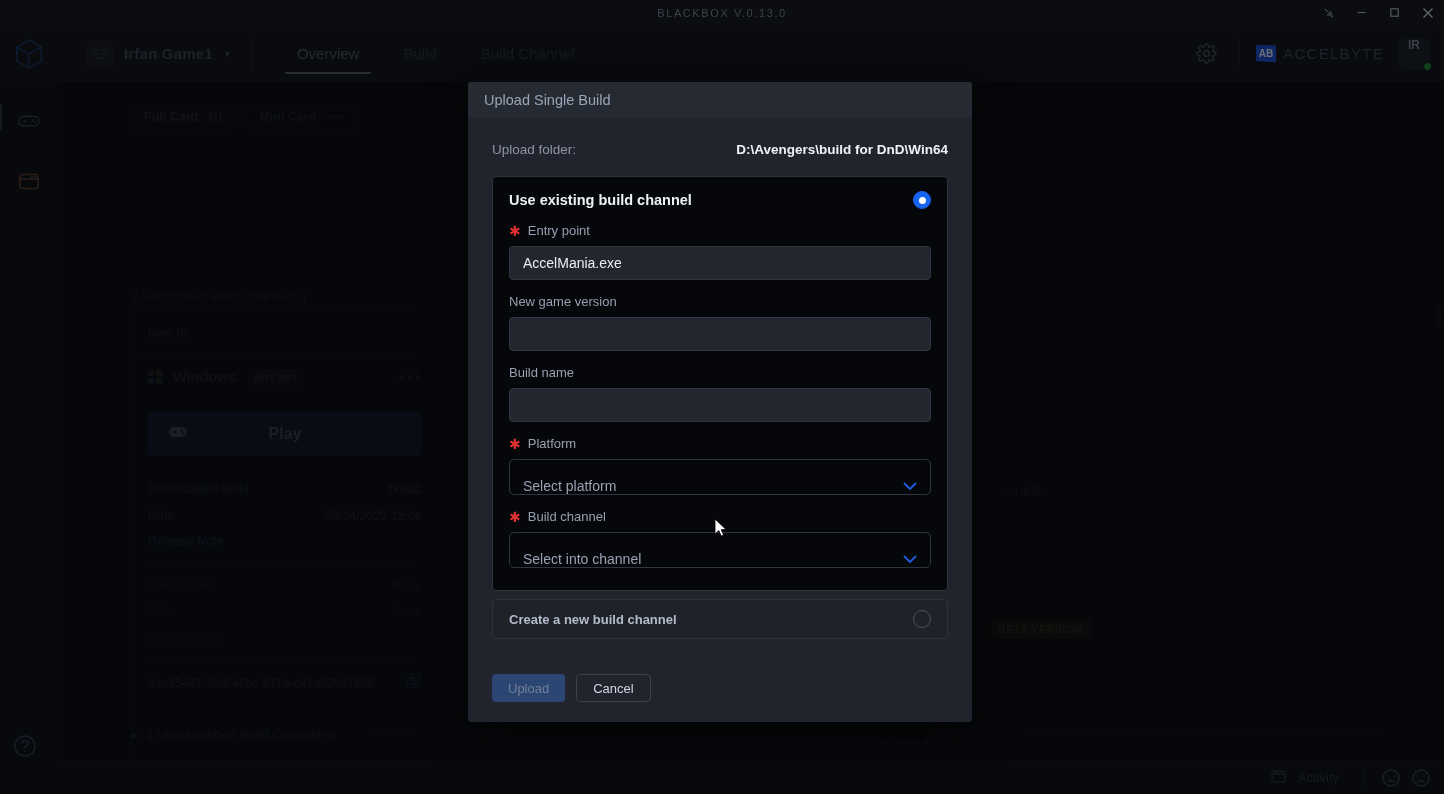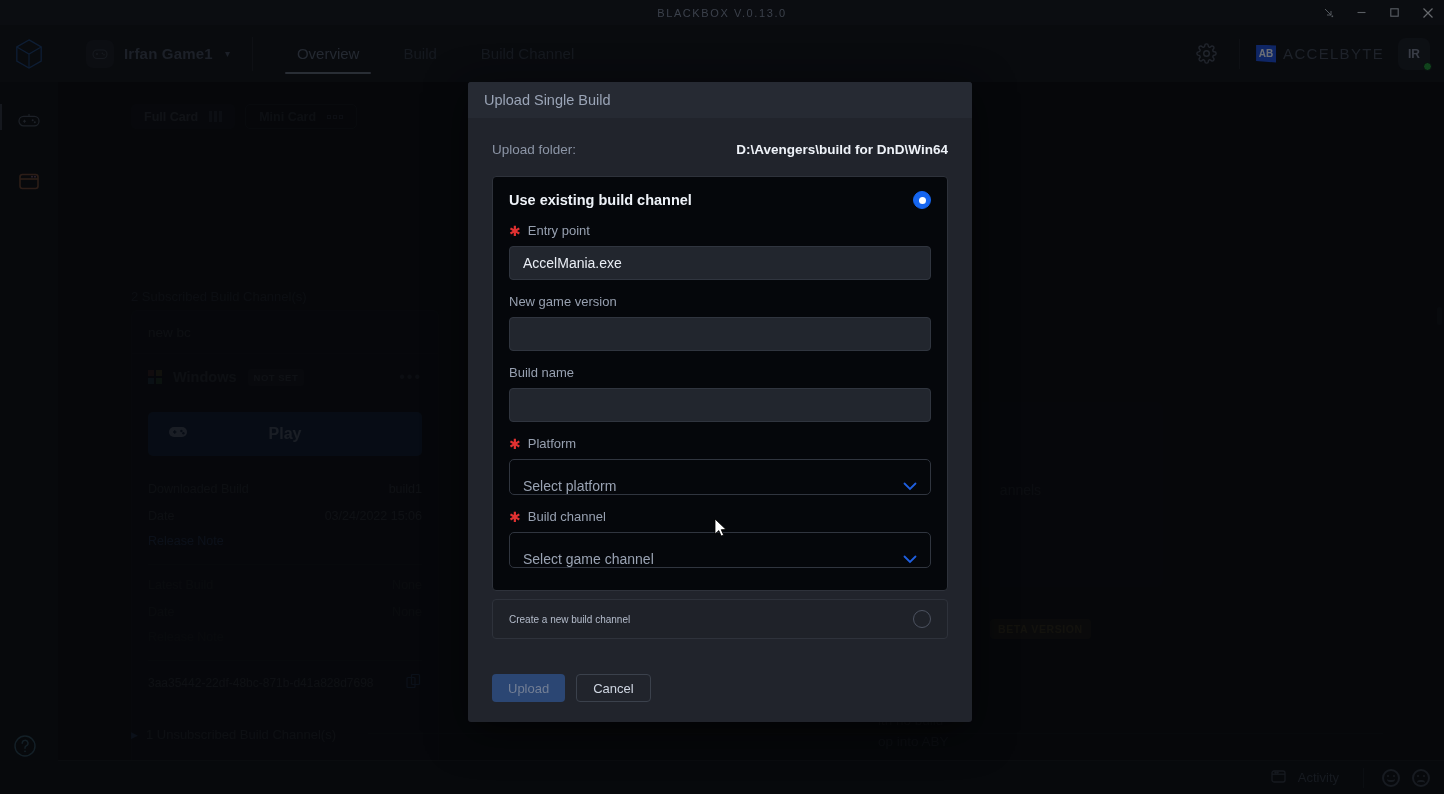--- a/index.html
+++ b/index.html
@@ -64,21 +64,21 @@
   .hdr-sep2 { width: 1px; height: 30px; background: #1b1e25; margin: 0 16px; }
   .brand { display: flex; align-items: center; gap: 7px; }
   .brand-mark {
     width: 20px; height: 18px; background: #1d4ed8; display:flex; align-items:center; justify-content:center;
     color:#e8eefc; font-size:10px; font-weight:bold; 
     clip-path: polygon(0 0, 100% 6%, 100% 100%, 0 92%);
   }
   .brand-text { font-size: 15px; letter-spacing: 1.3px; color: #3e4654; }
   .avatar {
     margin-left: 14px; position: relative; width: 32px; height: 32px; border-radius: 8px;
-    background: #1a1d24; display: flex; align-items: center; justify-content: center;
+    background: #1a1d24; display: flex; justify-content: center;
     color: #7a8294; font-size: 12px; font-weight: bold; cursor: pointer;
   }
   .avatar .dot {
     position: absolute; right: -2px; bottom: -1px; width: 9px; height: 9px;
     border-radius: 50%; background: #1f8f35; border: 1px solid #101218;
   }
 
   
   .rail {
     position: absolute; top: 82px; left: 0; width: 58px; height: 712px;
@@ -230,21 +230,21 @@
     margin-top: 8px; height: 36px; background: #05070b; border: 1px solid #30353f;
     border-radius: 5px; display:flex; align-items:flex-end; padding: 0 13px; cursor: pointer;
   }
   .select span { font-size: 14px; color: #9aa3b3; }
   .select .chev { margin-left:auto; color:#1f5fe0; font-size: 12px; }
 
   .opt-box2 {
     margin-top: 8px; background: #1f2229; border: 1px solid #2e323b; border-radius: 4px;
     height: 40px; display:flex; align-items:center; justify-content:space-between; padding: 0 16px;
   }
-  .opt-title2 { font-size: 10px; font-weight: normal; color: #b4bccb; }
+  .opt-title2 { font-size: 13px; font-weight: bold; color: #b4bccb; }
 
   .modal-actions { display:flex; gap: 11px; padding: 22px 24px 20px; }
   .btn {
     height: 28px; border-radius: 4px; padding: 0 16px; font-size: 13px;
     display:flex; align-items:center; justify-content:center; cursor:pointer;
     font-family: "Liberation Sans", sans-serif;
   }
   .btn-primary { background: #2b4673; color: #737f95; border: none; }
   .btn-ghost { background: transparent; color: #cfd6e2; border: 1px solid #3b414c; }
 
@@ -542,21 +542,21 @@
             </span>
           </div>
         </div>
 
         <div class="field">
           <div class="field-label">
             <span class="req">✱</span>
             <span>Build channel</span>
           </div>
           <div class="select">
-            <span>Select game channel</span>
+            <span>Select into channel</span>
             <span class="chev">
               <svg width="14" height="9" viewBox="0 0 14 9" fill="none" stroke="#1f5fe0" stroke-width="1.8" stroke-linecap="round">
                   <path d="M1.5 1.5 L7 7 L12.5 1.5"></path>
                 </svg>
             </span>
           </div>
         </div>
       </div>
 
       <div class="opt-box2">

